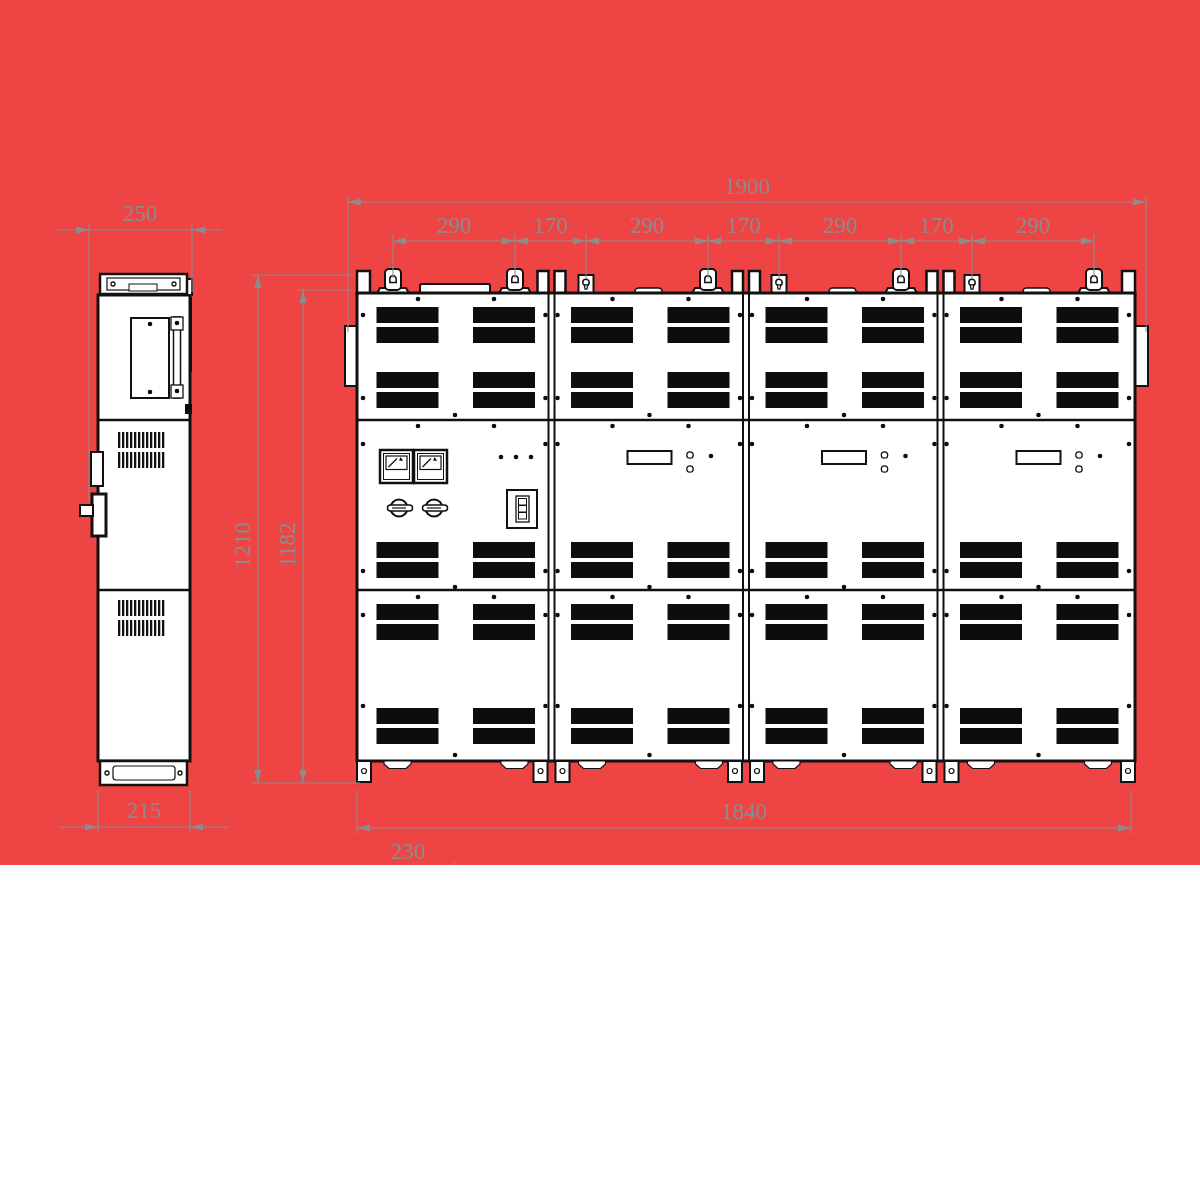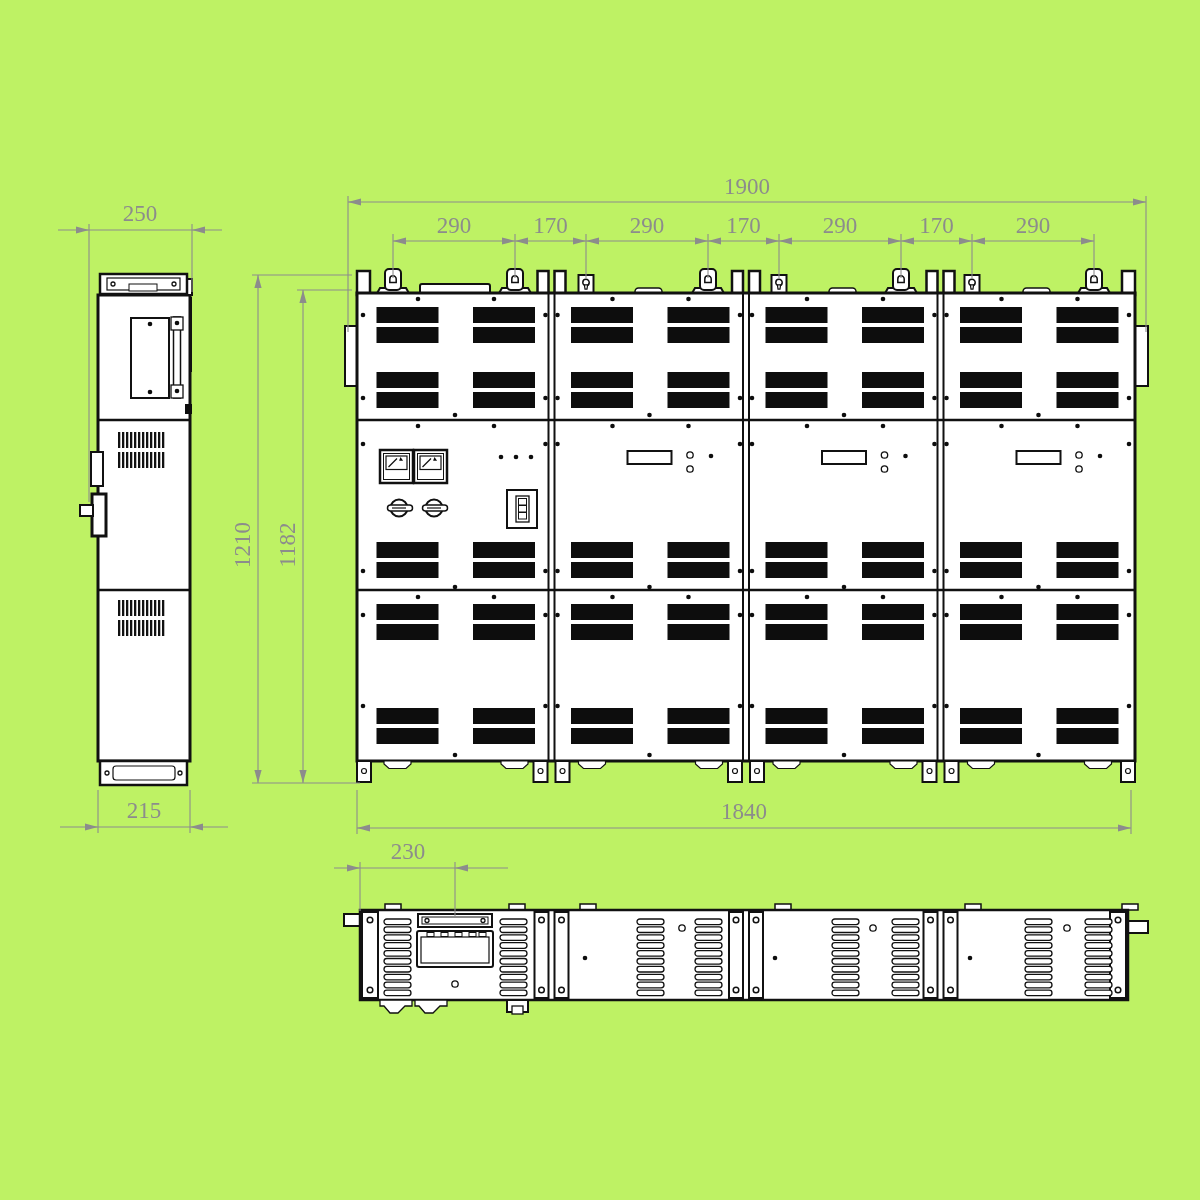--- a/index.html
+++ b/index.html
@@ -1,16 +1,16 @@
 <!DOCTYPE html>
 <html><head>
 <meta charset="utf-8">
 <style>
   html,body{margin:0;padding:0;background:#fff;}
-  .page{width:1200px;height:1200px;position:relative;background:#bef264;overflow:hidden;}
+  .page{width:1200px;height:865px;position:relative;background:#ef4444;overflow:hidden;}
   svg{position:absolute;left:0;top:0;}
   svg line{stroke:#111;}
   .ol{fill:#fff;stroke:#111;}
   .blk{fill:#0d0d0d;stroke:none;}
   .s1{stroke-width:1;}.s12{stroke-width:1.2;}.s13{stroke-width:1.3;}.s15{stroke-width:1.5;}
   .s2{stroke-width:2;}.s25{stroke-width:2.5;}.s3{stroke-width:3;}
   .gr{stroke:#111;stroke-width:16;stroke-dasharray:2.3 1.7;}
   .dim line{stroke:#8c8c8c;stroke-width:1.1;}
   .dimf{fill:#8c8c8c;stroke:none;}
   .dim text{fill:#8c8c8c;font-family:"Liberation Serif",serif;font-size:23px;text-anchor:middle;}

